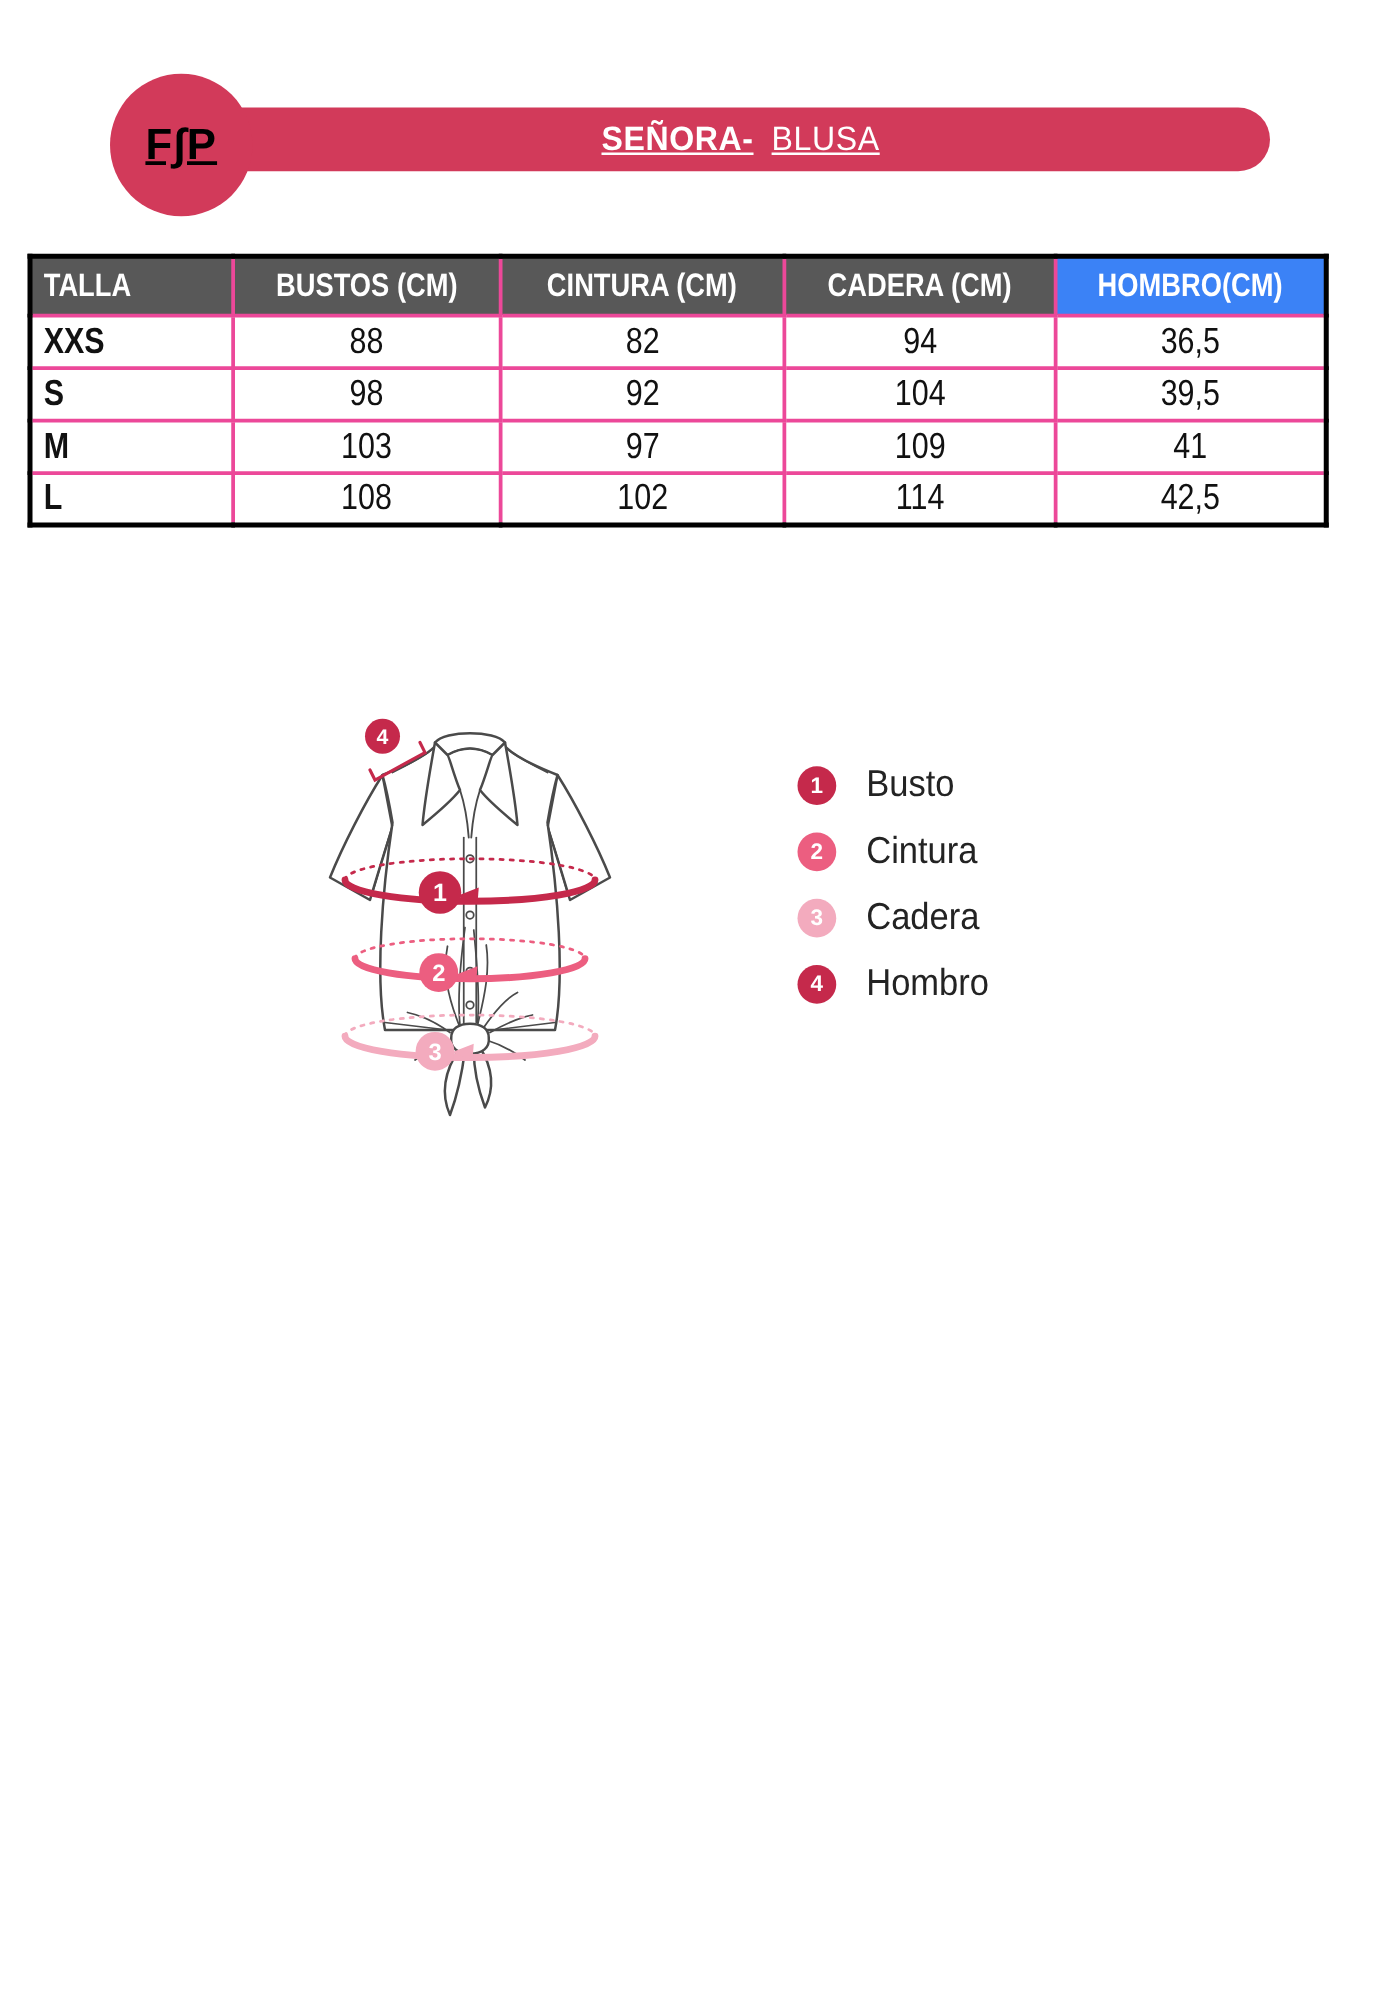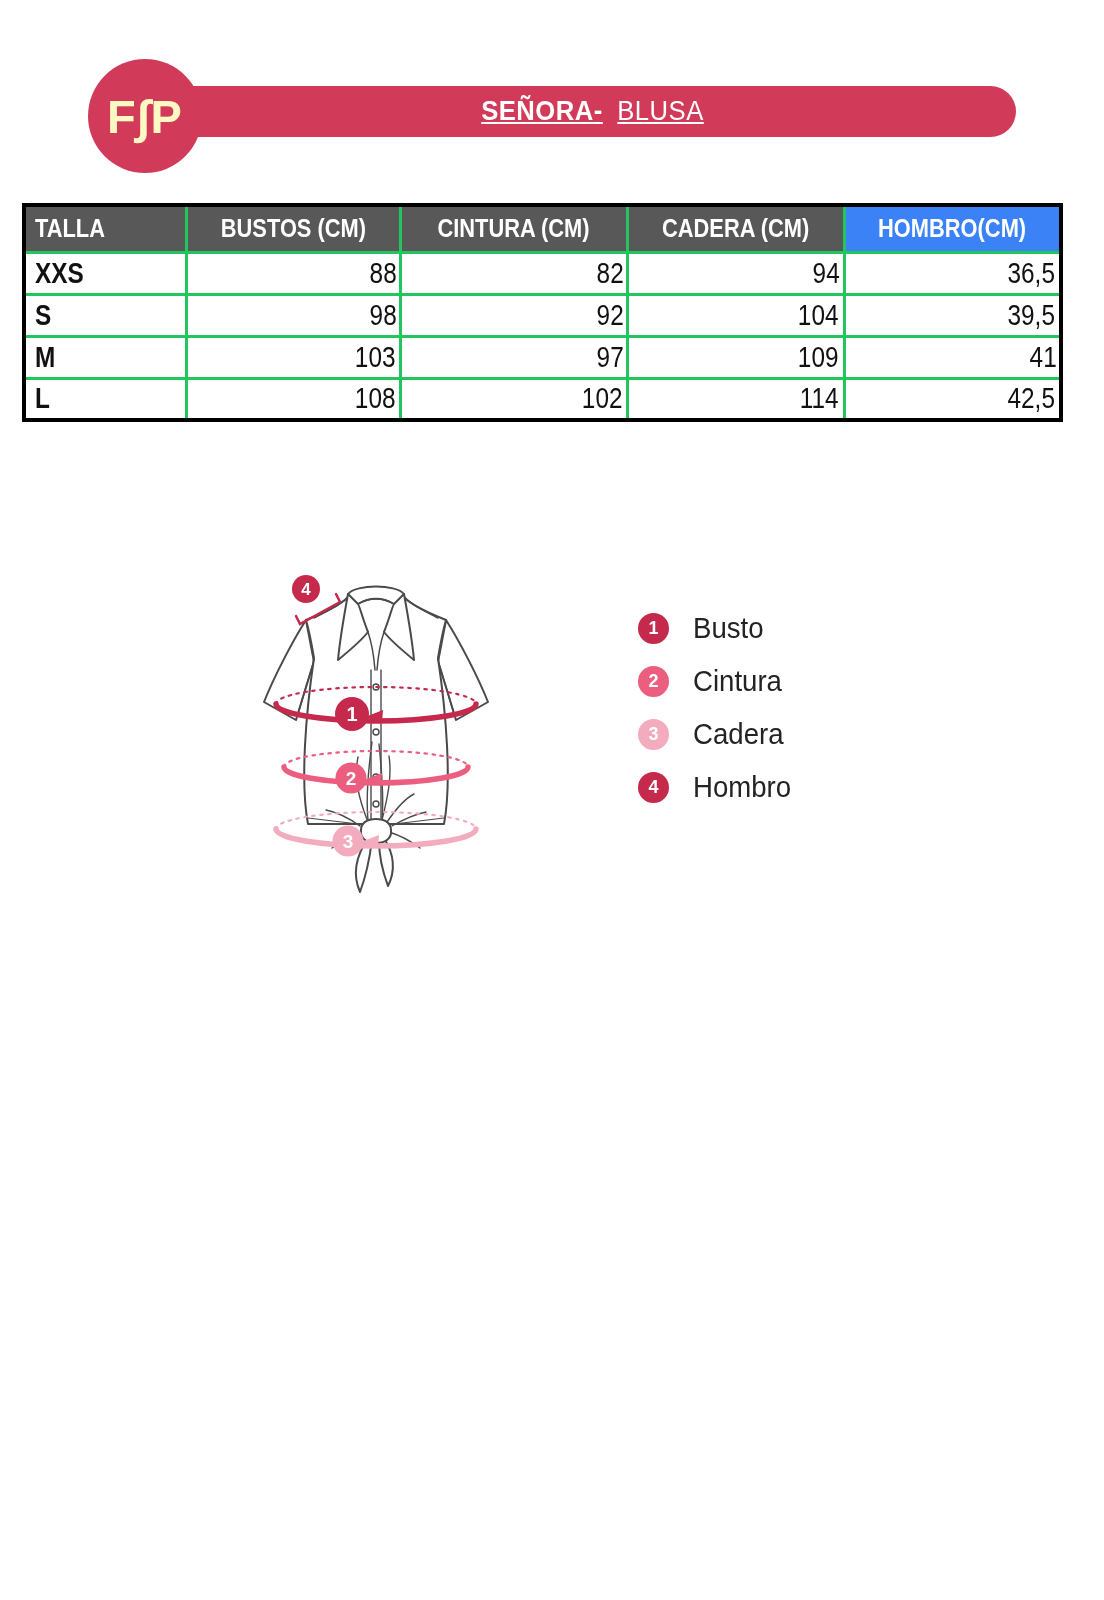--- a/index.html
+++ b/index.html
@@ -7,28 +7,28 @@
   .page { position:relative; width:1104px; height:1600px; background:#ffffff; overflow:hidden; }
 
   
   .banner { position:absolute; left:168px; top:86px; width:848px; height:51px;
             border-radius:26px; display:flex; align-items:center; justify-content:center;
             color:#ffffff; font-size:27px; letter-spacing:.5px; }
   .banner .t-bold { font-weight:bold; display:inline-block; transform:scaleX(.95); }
   .banner .t-reg  { font-weight:normal; margin-left:9px; display:inline-block; transform:scaleX(.95); }
   .logo { position:absolute; left:88px; top:59px; width:114px; height:114px; border-radius:50%;
           display:flex; align-items:center; justify-content:center; }
-  .logo-text { color:#fef9c3; font-size:47px; font-weight:bold; letter-spacing:1px; }
+  .logo-text { color:#000000; font-size:35px; font-weight:bold; letter-spacing:1px;text-decoration:underline; }
 
   
   table.size-table { position:absolute; left:22px; top:203px; width:1041px;
                      border-collapse:collapse; border:4px solid #000; table-layout:fixed; }
-  .size-table th, .size-table td { border:3px solid #22c55e; text-align:center; vertical-align:middle; }
+  .size-table th, .size-table td { border:3px solid #ec4899; text-align:center; vertical-align:middle; }
   .size-table th { height:47px; color:#ffffff; font-size:26px; font-weight:bold; }
-  .size-table td { height:42px; font-size:29px; color:#111; background:#fff;text-align:right; }
+  .size-table td { height:42px; font-size:29px; color:#111; background:#fff; }
   .size-table th:first-child, .size-table td:first-child { text-align:left; padding-left:9px; }
   .size-table td:first-child { font-weight:bold;margin-top:20px; }
   .sx { display:inline-block; transform:scaleX(.84); transform-origin:center; white-space:nowrap; }
   .oxl { transform-origin:left center; }
 
   
   .diagram { position:absolute; left:248px; top:552px; width:256px; height:345px; }
 
   
   .legend { position:absolute; left:638px; top:612px; }

